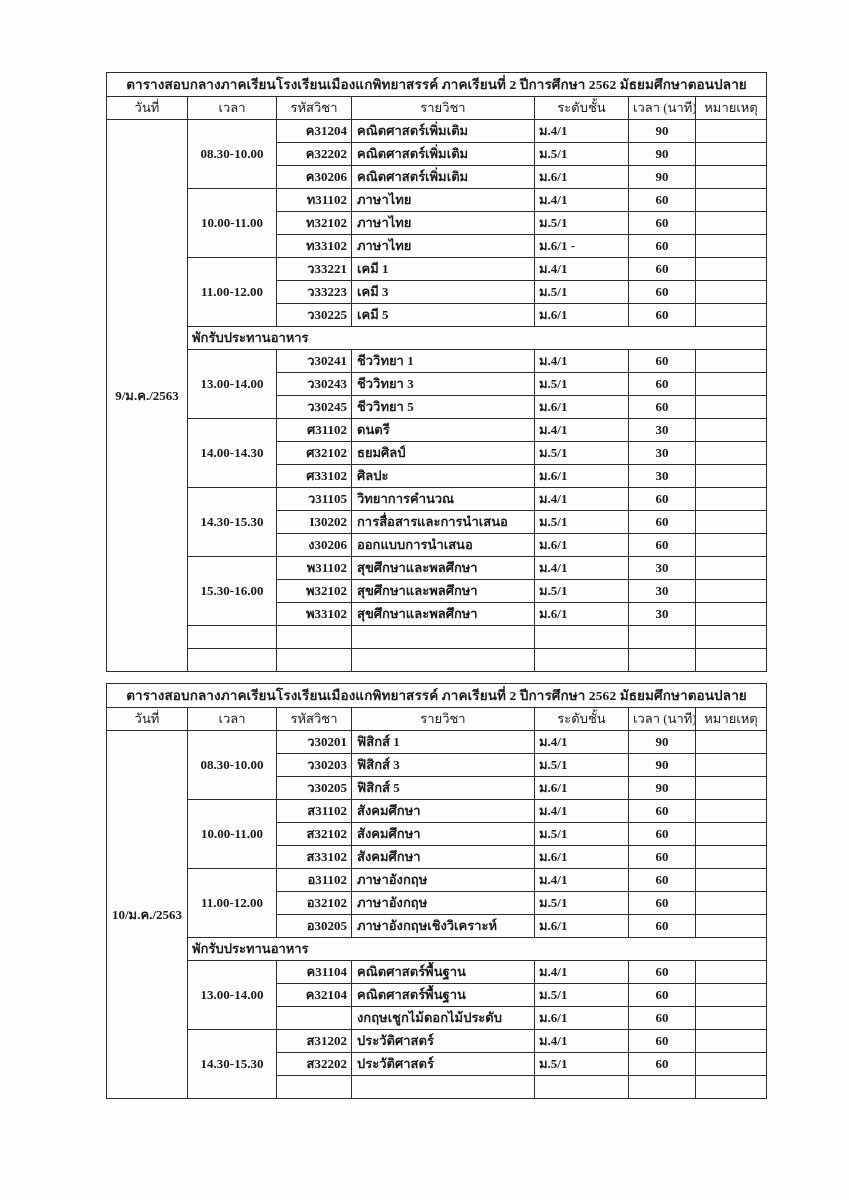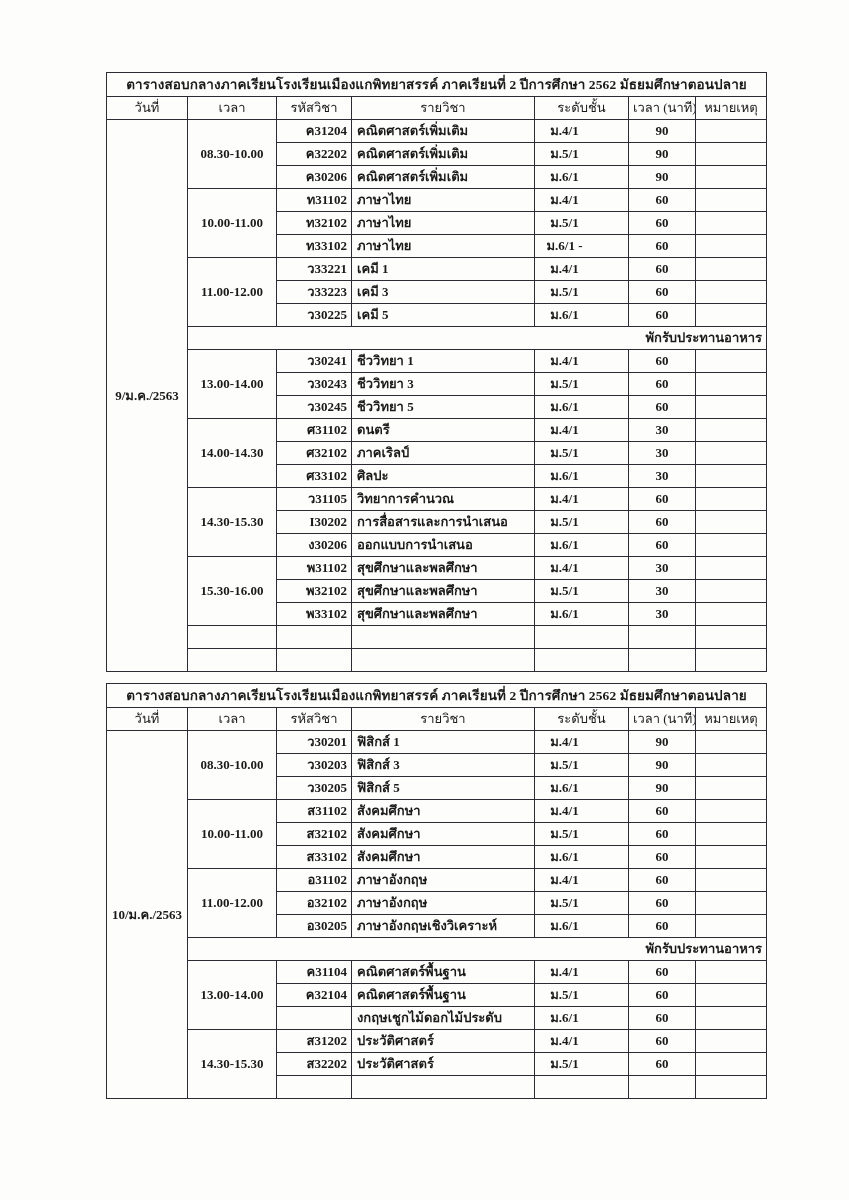--- a/index.html
+++ b/index.html
@@ -16,25 +16,25 @@
     font-weight: bold; font-size: 13px;
   }
   td, th {
     border: 1.4px solid #2b2b33; padding: 0 4px; height: 22px;
     line-height: 22px; white-space: nowrap; overflow: hidden;
   }
   .title-cell { text-align: center; font-size: 13.5px; height: 23px; letter-spacing: 0.1px; }
   th { font-weight: normal; text-align: center; height: 21px; }
   .code { text-align: right; }
   .subj { text-align: left; padding-left: 5px; }
-  .lvl { text-align: center; padding-right: 38px; }
+  .lvl { text-align: left; padding-right: 38px; }
   .min { text-align: center; }
   .date { text-align: center; vertical-align: middle; }
   .time { text-align: center; vertical-align: middle; }
-  .lunch { text-align: right; }
+  .lunch { text-align: left; }
   col.c-date { width: 81px; } col.c-time { width: 89px; } col.c-code { width: 75px; }
   col.c-subj { width: 183px; } col.c-lvl { width: 94px; } col.c-min { width: 67px; } col.c-rem { width: 71px; }
 </style>
 </head>
 <body>
 
 <div class="sheet" id="t1">
   <table>
     <colgroup>
         <col class="c-date">
@@ -155,21 +155,21 @@
         <tr>
           <td class="time" rowspan="3">14.00-14.30</td>
           <td class="code">ศ31102</td>
           <td class="subj">ดนตรี</td>
           <td class="lvl">ม.4/1</td>
           <td class="min">30</td>
           <td class="rem"></td>
         </tr>
         <tr>
           <td class="code">ศ32102</td>
-          <td class="subj">ภาคเริลป์</td>
+          <td class="subj">ธยมศิลป์</td>
           <td class="lvl">ม.5/1</td>
           <td class="min">30</td>
           <td class="rem"></td>
         </tr>
         <tr>
           <td class="code">ศ33102</td>
           <td class="subj">ศิลปะ</td>
           <td class="lvl">ม.6/1</td>
           <td class="min">30</td>
           <td class="rem"></td>

